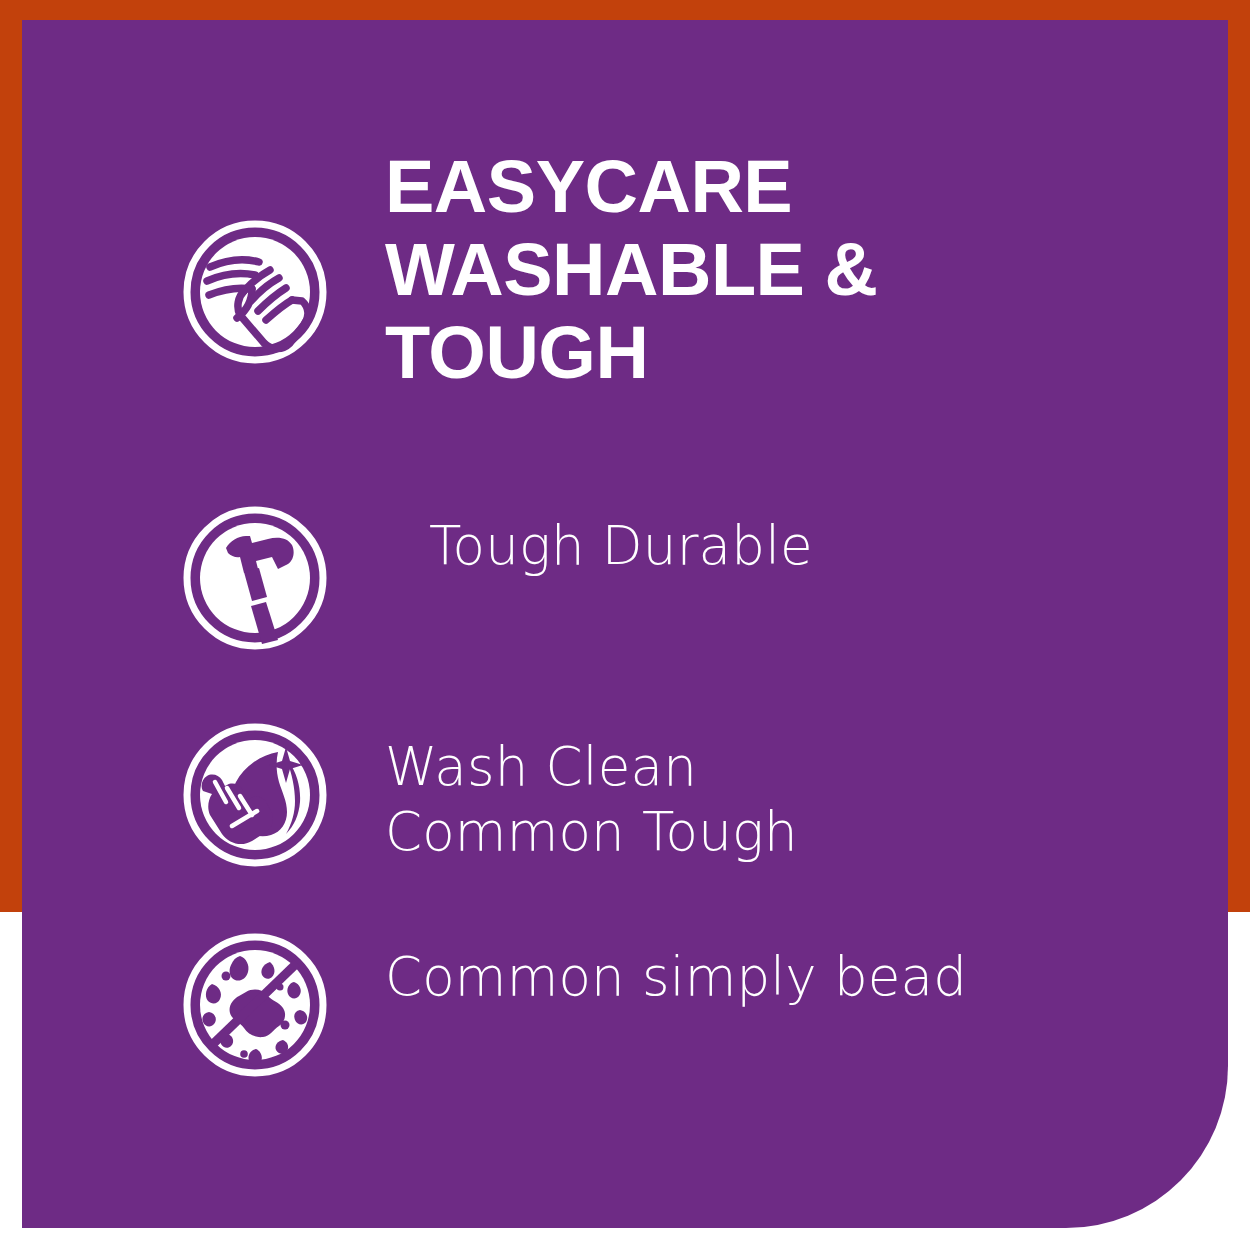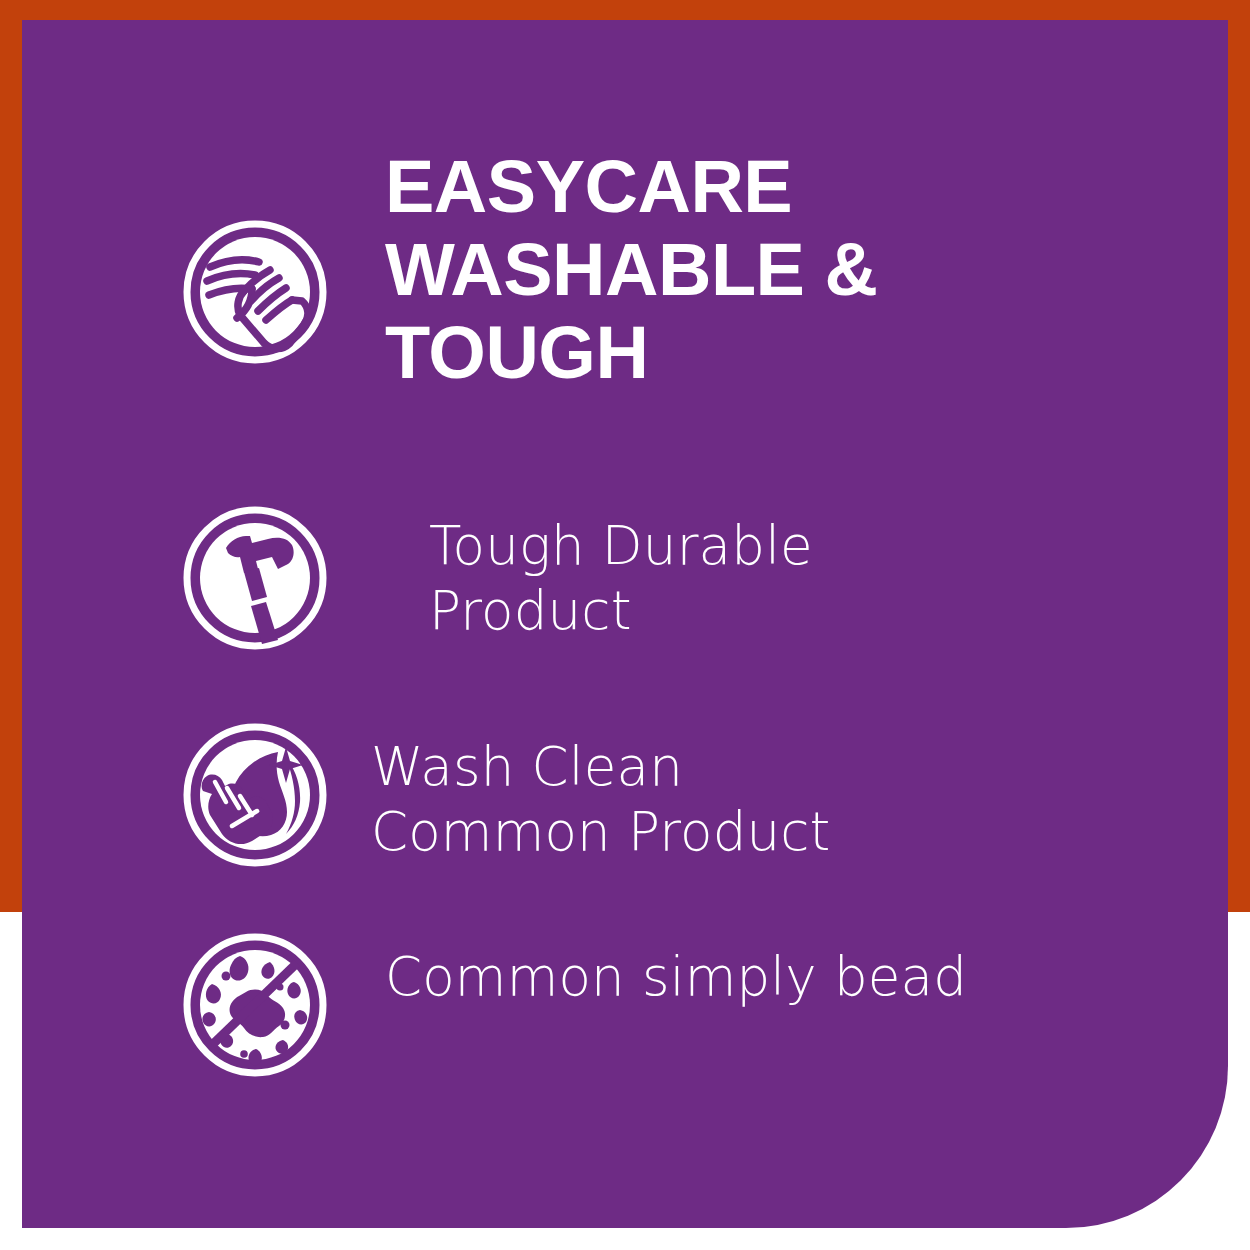--- a/index.html
+++ b/index.html
@@ -124,21 +124,20 @@
 
         <path d="M62 67 L77 63 L85 92 L70 96 Z"></path>
 
         <path d="M69 101 L84 97 L96 135 L80 139 Z"></path>
       </g>
     </svg>
   </div>
 
   <div class="feature-text" style="left:385px; top:514px;margin-left:44px;">
     <span class="ln">Tough Durable</span>
-    <span class="ln">Product</span>
   </div>
 
   <div class="icon-wrap" style="left:182px; top:722px;">
     <svg viewBox="0 0 146 146" xmlns="http://www.w3.org/2000/svg">
       <circle cx="73" cy="73" r="68" fill="none" stroke="#FFFFFF" stroke-width="7"></circle>
       <circle cx="73" cy="73" r="55" fill="#FFFFFF"></circle>
       <g fill="#6E2B85">
 
         <path d="M96 30 C78 33 62 45 54 60 C47 73 47 88 55 100
                  C62 111 76 117 89 113 C99 110 105 101 105 90
@@ -160,23 +159,23 @@
 
       <g fill="none" stroke="#FFFFFF" stroke-width="4.5" stroke-linecap="round">
         <path d="M33 60 L44 80"></path>
         <path d="M45 66 L57 86"></path>
         <path d="M58 74 L70 93"></path>
         <path d="M50 104 L75 89"></path>
       </g>
     </svg>
   </div>
 
-  <div class="feature-text" style="left:371px; top:735px;">
+  <div class="feature-text" style="left:385px; top:735px;">
     <span class="ln">Wash Clean</span>
-    <span class="ln">Common Product</span>
+    <span class="ln">Common Tough</span>
   </div>
 
   <div class="icon-wrap" style="left:182px; top:932px;">
     <svg viewBox="0 0 146 146" xmlns="http://www.w3.org/2000/svg">
       <circle cx="73" cy="73" r="68" fill="none" stroke="#FFFFFF" stroke-width="7"></circle>
       <circle cx="73" cy="73" r="55" fill="#FFFFFF"></circle>
       <g fill="#6E2B85">
 
         <path d="M64 60 C71 56 80 57 85 63 C90 69 97 70 101 76
                  C105 82 103 90 97 94 C91 98 88 104 81 105

